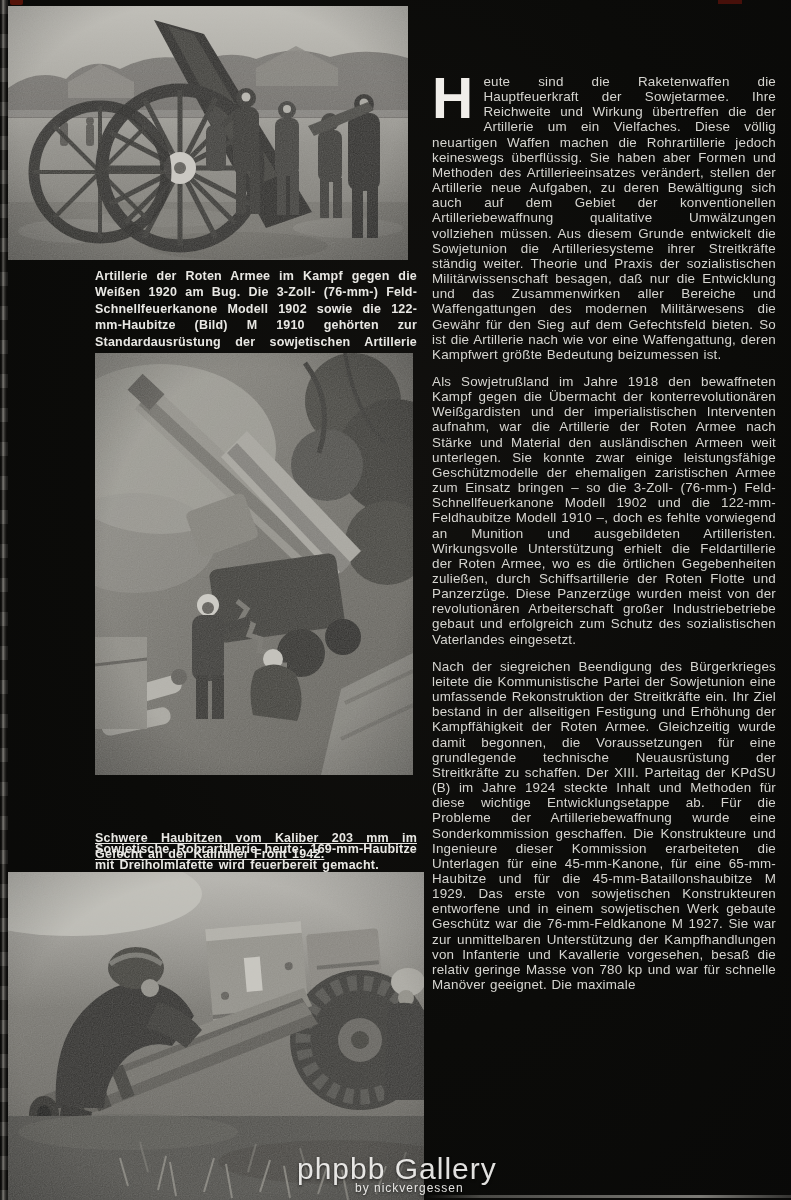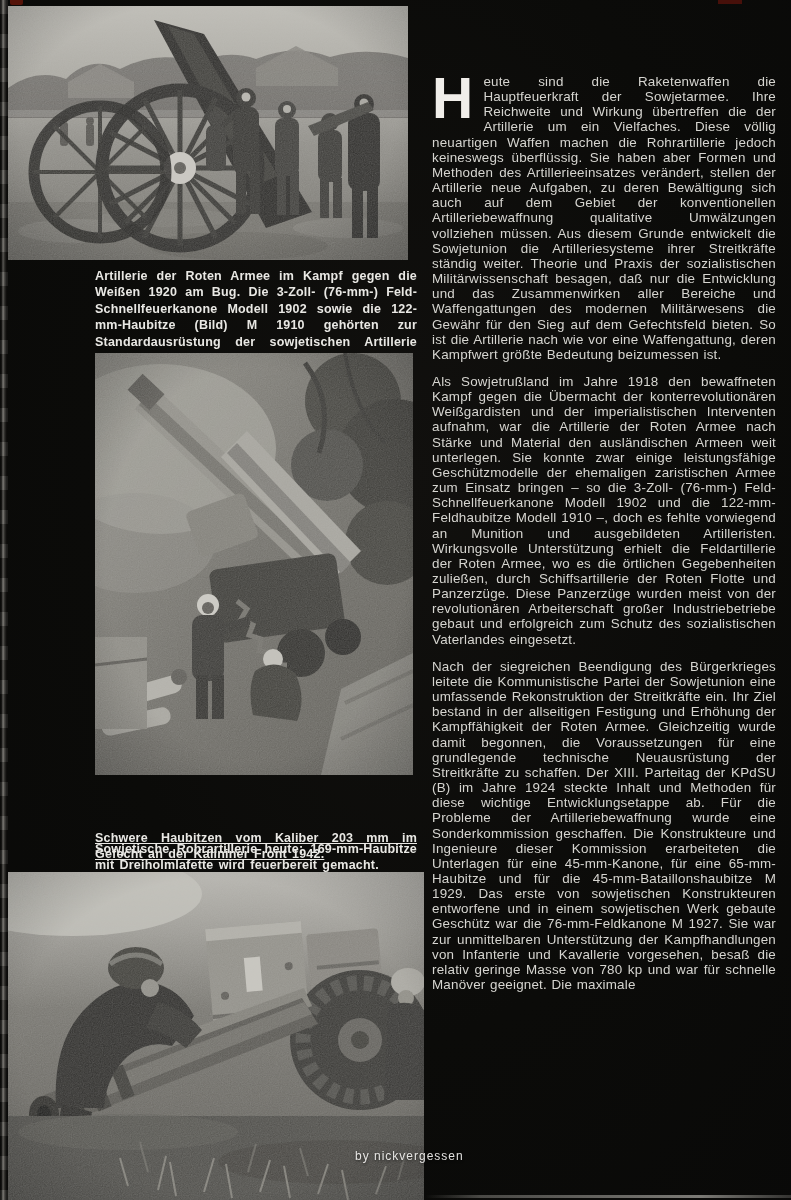--- a/index.html
+++ b/index.html
@@ -325,17 +325,18 @@
     </svg>
   </figure>
 
   <article class="article">
     <p><span class="dropcap">H</span><span>eute sind die Raketenwaffen die Hauptfeuerkraft der Sowjetarmee. Ihre Reichweite und Wirkung übertreffen die der Artillerie um ein Vielfaches. Diese völlig neuartigen Waffen machen die Rohrartillerie jedoch keineswegs überflüssig. Sie haben aber Formen und Methoden des Artillerieeinsatzes verändert, stellen der Artillerie neue Aufgaben, zu deren Bewältigung sich auch auf dem Gebiet der konventionellen Artilleriebewaffnung qualitative Umwälzungen vollziehen müssen. Aus diesem Grunde entwickelt die Sowjetunion die Artilleriesysteme ihrer Streitkräfte ständig weiter. Theorie und Praxis der sozialistischen Militärwissenschaft besagen, daß nur die Entwicklung und das Zusammenwirken aller Bereiche und Waffengattungen des modernen Militärwesens die Gewähr für den Sieg auf dem Gefechtsfeld bieten. So ist die Artillerie nach wie vor eine Waffengattung, deren Kampfwert größte Bedeutung beizumessen ist.</span></p>
     <p>Als Sowjetrußland im Jahre 1918 den bewaffneten Kampf gegen die Übermacht der konterrevolutionären Weißgardisten und der imperialistischen Interventen aufnahm, war die Artillerie der Roten Armee nach Stärke und Material den ausländischen Armeen weit unterlegen. Sie konnte zwar einige leistungsfähige Geschützmodelle der ehemaligen zaristischen Armee zum Einsatz bringen – so die 3-Zoll- (76-mm-) Feld-Schnellfeuerkanone Modell 1902 und die 122-mm-Feldhaubitze Modell 1910 –, doch es fehlte vorwiegend an Munition und ausgebildeten Artilleristen. Wirkungsvolle Unterstützung erhielt die Feldartillerie der Roten Armee, wo es die örtlichen Gegebenheiten zuließen, durch Schiffsartillerie der Roten Flotte und Panzerzüge. Diese Panzerzüge wurden meist von der revolutionären Arbeiterschaft großer Industriebetriebe gebaut und erfolgreich zum Schutz des sozialistischen Vaterlandes eingesetzt.</p>
     <p>Nach der siegreichen Beendigung des Bürgerkrieges leitete die Kommunistische Partei der Sowjetunion eine umfassende Rekonstruktion der Streitkräfte ein. Ihr Ziel bestand in der allseitigen Festigung und Erhöhung der Kampffähigkeit der Roten Armee. Gleichzeitig wurde damit begonnen, die Voraussetzungen für eine grundlegende technische Neuausrüstung der Streitkräfte zu schaffen. Der XIII. Parteitag der KPdSU (B) im Jahre 1924 steckte Inhalt und Methoden für diese wichtige Entwicklungsetappe ab. Für die Probleme der Artilleriebewaffnung wurde eine Sonderkommission geschaffen. Die Konstrukteure und Ingenieure dieser Kommission erarbeiteten die Unterlagen für eine 45-mm-Kanone, für eine 65-mm-Haubitze und für die 45-mm-Bataillonshaubitze M 1929. Das erste von sowjetischen Konstrukteuren entworfene und in einem sowjetischen Werk gebaute Geschütz war die 76-mm-Feldkanone M 1927. Sie war zur unmittelbaren Unterstützung der Kampfhandlungen von Infanterie und Kavallerie vorgesehen, besaß die relativ geringe Masse von 780 kp und war für schnelle Manöver geeignet. Die maximale</p>
   </article>
 
   <div class="watermark">
+    <div class="wm-title">phpbb Gallery</div>
     <div class="wm-sub">by nickvergessen</div>
   </div>
 
   <div class="bottom-edge"></div>
 </div>
 
 </body></html>

